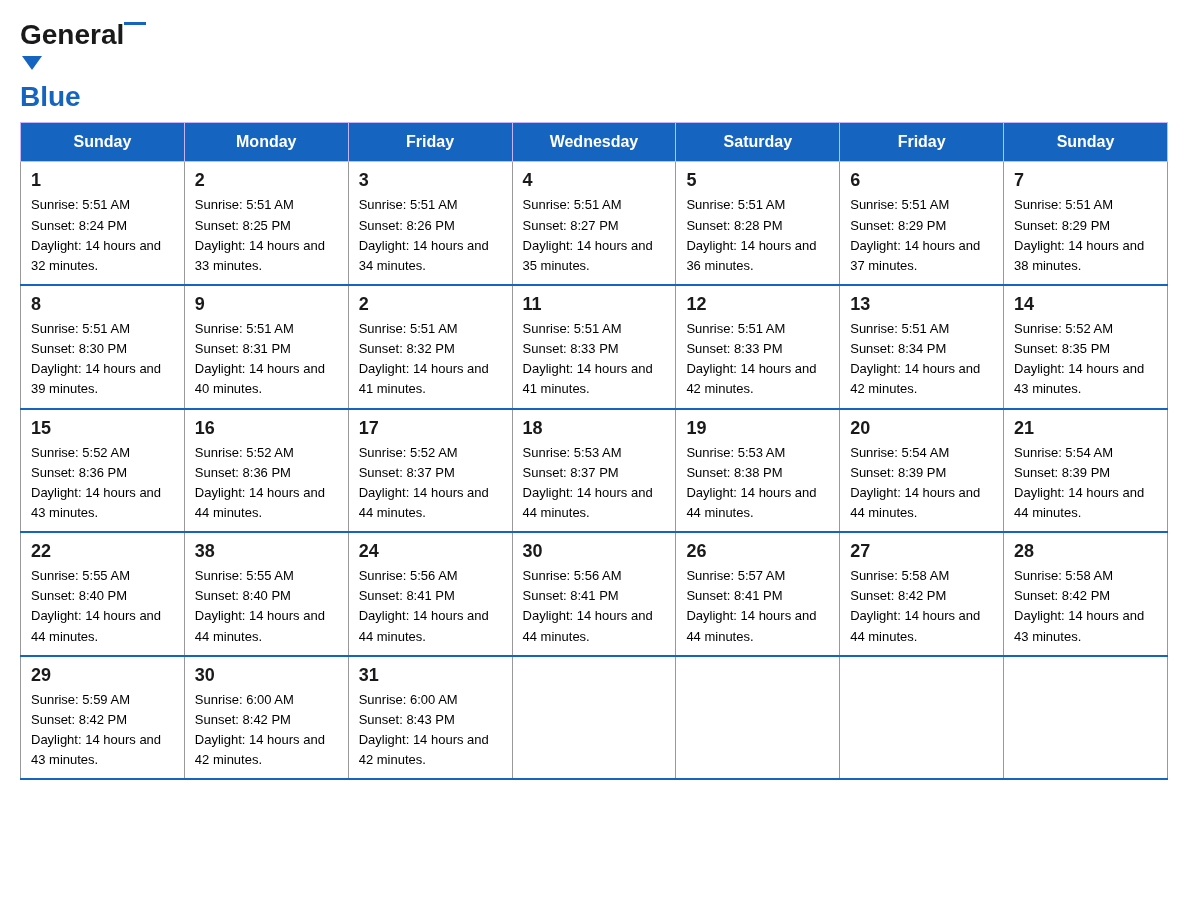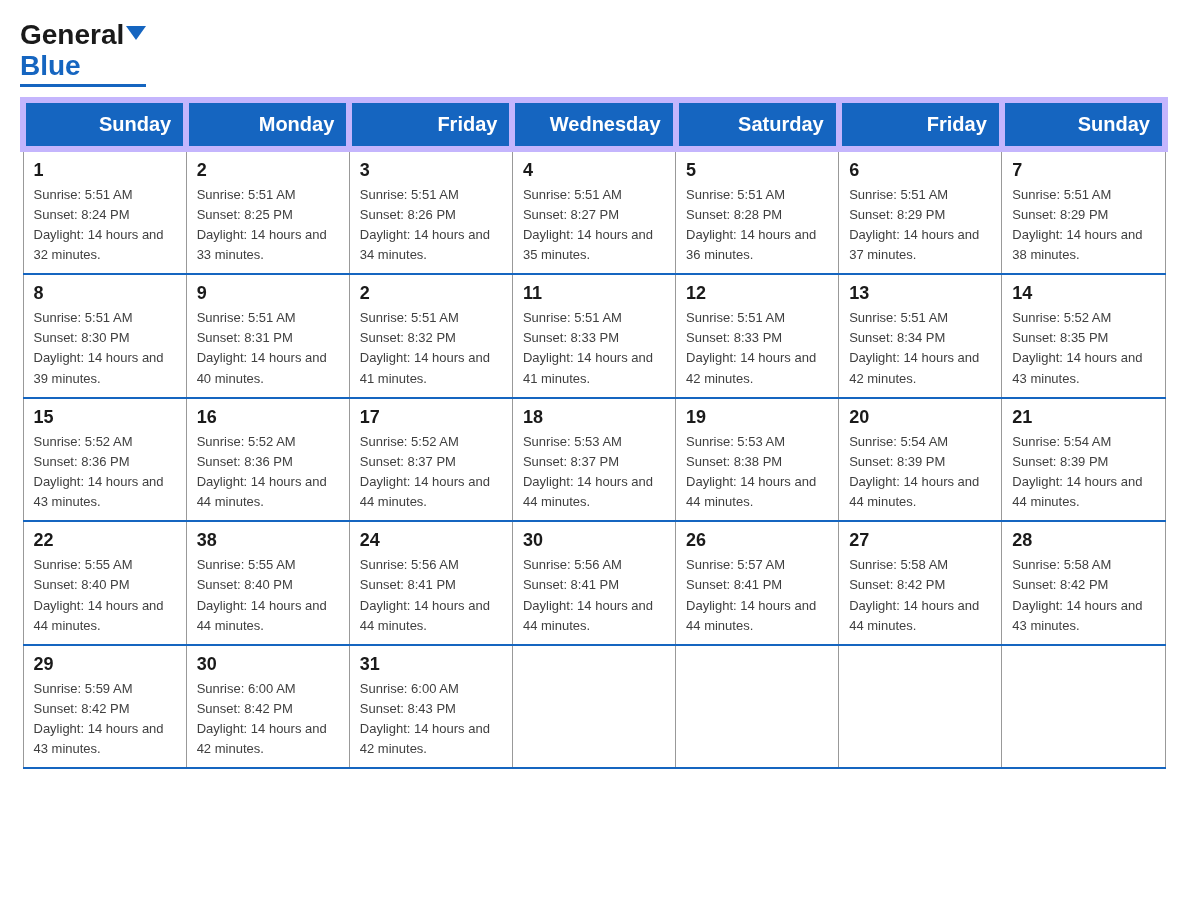--- a/index.html
+++ b/index.html
@@ -11,21 +11,21 @@
       padding: 20px;
     }
     .header {
       display: flex;
       justify-content: space-between;
       align-items: flex-start;
       margin-bottom: 10px;
     }
     .logo {
       display: flex;
-      flex-direction: column;
+      flex-direction: row;
       align-items: flex-start;
     }
     .logo-text {
       font-size: 28px;
       font-weight: bold;
       color: #1a1a1a;
       line-height: 1.1;
     }
     .logo-general { color: #1a1a1a; }
     .logo-blue { color: #1565c0; }
@@ -62,45 +62,45 @@
       margin-top: 4px;
     }
     table {
       width: 100%;
       border-collapse: collapse;
       margin-top: 8px;
     }
     thead th {
       background: #1565c0;
       color: #fff;
-      font-size: 20px;
+      font-size: 16px;
       font-weight: bold;
       padding: 10px 12px;
-      text-align: right;
-      border: 6px solid #c4b5fd;
+      text-align: center;
+      border: 1px solid #c4b5fd;
     }
     tbody td {
       border: 1px solid #999;
       vertical-align: top;
       padding: 8px 10px;
       font-size: 13.5px;
       color: #222;
       min-height: 100px;
       width: calc(100% / 7);
     }
     .day-number {
       font-size: 18px;
       font-weight: bold;
       color: #1a1a1a;
       margin-bottom: 4px;
     }
     .day-info {
       font-size: 13px;
       line-height: 1.55;
-      color: #404040;
+      color: #000000;
     }
     tbody tr {
       border-bottom: 2px solid #1565c0;
     }
     .empty-cell {
       background: #fff;
     }
   </style>
 </head>
 <body>

